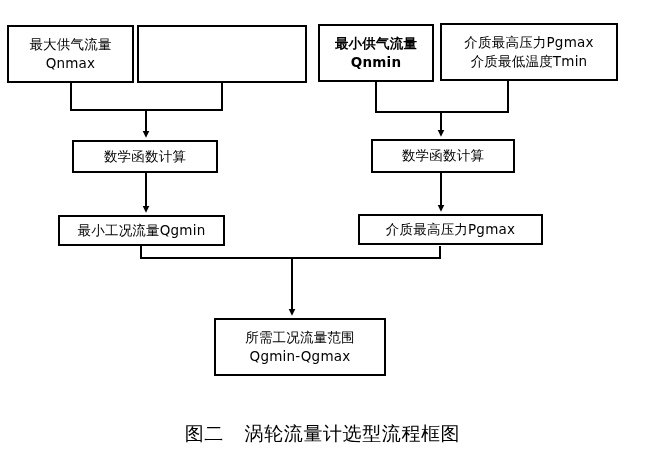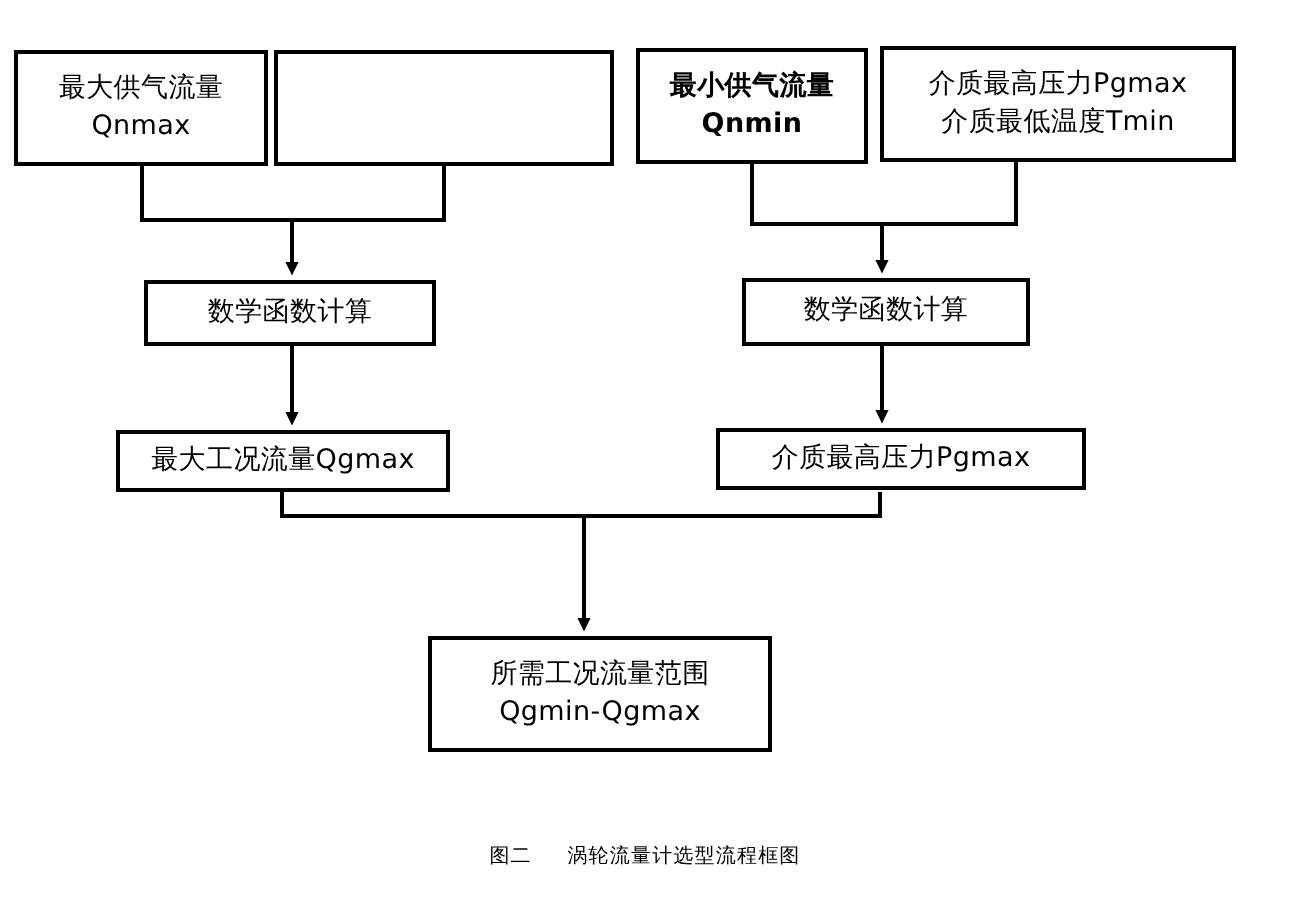--- a/index.html
+++ b/index.html
@@ -67,21 +67,21 @@
 
   
   #node-range { left: 214px; top: 318px; width: 172px; height: 58px; }
 
   #figure-caption {
     position: absolute;
     left: 0;
     top: 421px;
     width: 645px;
     text-align: center;
-    font-size: 10px;
+    font-size: 19px;
     letter-spacing: 0.6px;
     z-index: 2;
   }
   #figure-caption .cap-num { margin-right: 14px; }
 </style>
 </head>
 <body>
 
 <div id="diagram-canvas">
 
@@ -129,21 +129,21 @@
 
   <div class="node" id="node-calc-left">
     <span class="line">数学函数计算</span>
   </div>
 
   <div class="node" id="node-calc-right">
     <span class="line">数学函数计算</span>
   </div>
 
   <div class="node" id="node-qgmax">
-    <span class="line">最大工况流量Qgmax</span>
+    <span class="line">最小工况流量Qgmin</span>
   </div>
 
   <div class="node" id="node-qgmin">
     <span class="line">介质最高压力Pgmax</span>
   </div>
 
   <div class="node two-line" id="node-range">
     <span class="line">所需工况流量范围</span>
     <span class="line">Qgmin-Qgmax</span>
   </div>

